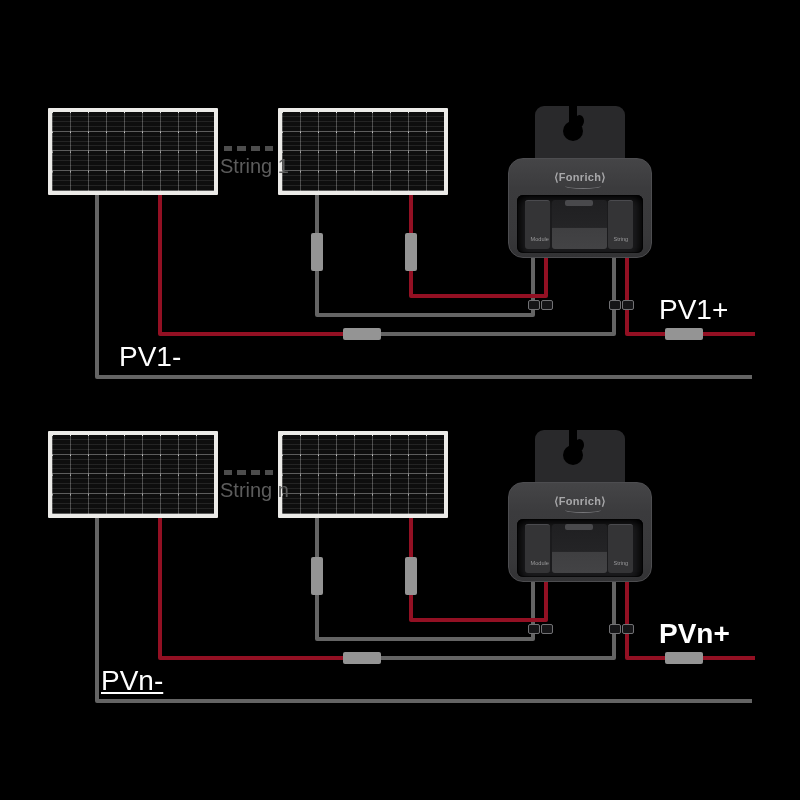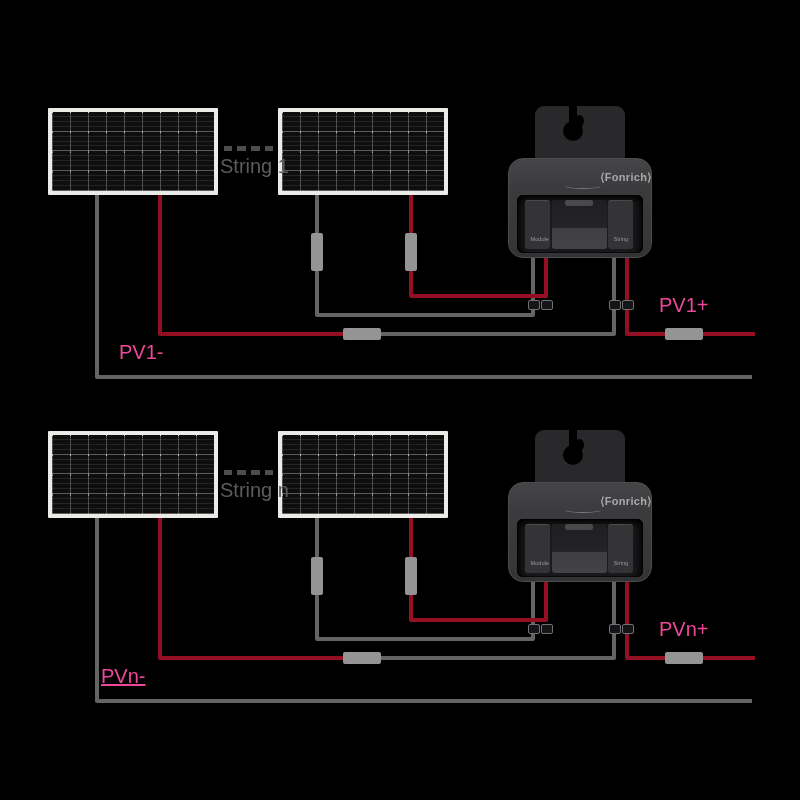--- a/index.html
+++ b/index.html
@@ -31,21 +31,21 @@
   }
   .slit{position:absolute;left:34px;top:0;width:8px;height:17px;background:#000;}
   .hole{position:absolute;left:28px;top:15px;width:20px;height:20px;border-radius:50%;background:#000;}
   .hole2{position:absolute;left:40px;top:9px;width:9px;height:12px;border-radius:50%;background:#000;}
   .body{
     position:absolute;left:0;top:52px;width:144px;height:100px;box-sizing:border-box;
     border:1px solid #4d4d50;border-radius:15px;
     background:linear-gradient(180deg,#454547 0%,#3b3b3d 30%,#38383a 78%,#323234 100%);
   }
   .logo{position:absolute;left:0;top:12px;width:100%;text-align:center;
-    color:#a8a8aa;font-size:11px;font-weight:bold;letter-spacing:.3px;margin-left:46px;}
+    color:#a8a8aa;font-size:11px;font-weight:bold;letter-spacing:.3px;}
   .logo-swoosh{position:absolute;left:50%;top:24px;width:36px;height:5px;margin-left:-15px;
     border-bottom:1px solid #77777a;border-radius:50%;}
   .recess{
     position:absolute;left:8px;top:36px;width:126px;height:58px;border-radius:6px;background:#1b1b1d;
     box-shadow:inset 0 0 0 1px rgba(0,0,0,.55), inset 9px 0 10px -6px #000,
                inset -9px 0 10px -6px #000, inset 0 7px 8px -4px #000;
   }
   .block{
     position:absolute;top:5px;width:25px;height:49px;background:#343436;
     border-top:1px solid #4a4a4e;border-radius:3px;box-sizing:border-box;
@@ -60,21 +60,21 @@
   }
   .center-tab{position:absolute;left:13px;top:0;width:28px;height:6px;background:#49494c;border-radius:2px;}
   .stub{
     position:absolute;top:141px;width:12px;height:10px;box-sizing:border-box;
     background:#151517;border:1px solid #717174;border-radius:2px;
   }
   .stub-1{left:19px;} .stub-2{left:32px;} .stub-3{left:100px;} .stub-4{left:113px;}
 
   
   .lbl{position:absolute;z-index:3;white-space:nowrap;}
-  .lbl-pv{color:#ec4899;font-size:20px;}
+  .lbl-pv{color:#ffffff;font-size:28px;}
   .lbl-string{color:#5c5c5c;font-size:20px;}
   .dashes{position:absolute;z-index:3;width:50px;height:5px;
     background:repeating-linear-gradient(90deg,#4d4d4d 0 8.5px,transparent 8.5px 13.5px);}
 </style>
 </head>
 <body>
 
 <div id="canvas">
 
   <svg id="wire-layer" width="800" height="800" viewBox="0 0 800 800">
@@ -168,15 +168,15 @@
   </div>
 
   <div class="dashes" style="left:224px;top:146px;"></div>
   <div class="lbl lbl-string" style="left:220px;top:155px;">String 1</div>
   <div class="lbl lbl-pv" style="left:119px;top:341px;">PV1-</div>
   <div class="lbl lbl-pv" style="left:659px;top:294px;">PV1+</div>
 
   <div class="dashes" style="left:224px;top:470px;"></div>
   <div class="lbl lbl-string" style="left:220px;top:479px;">String n</div>
   <div class="lbl lbl-pv" style="left:101px;top:665px;text-decoration:underline;">PVn-</div>
-  <div class="lbl lbl-pv" style="left:659px;top:618px;">PVn+</div>
+  <div class="lbl lbl-pv" style="left:659px;top:618px;font-weight:bold;">PVn+</div>
 
 </div>
 
 </body></html>

